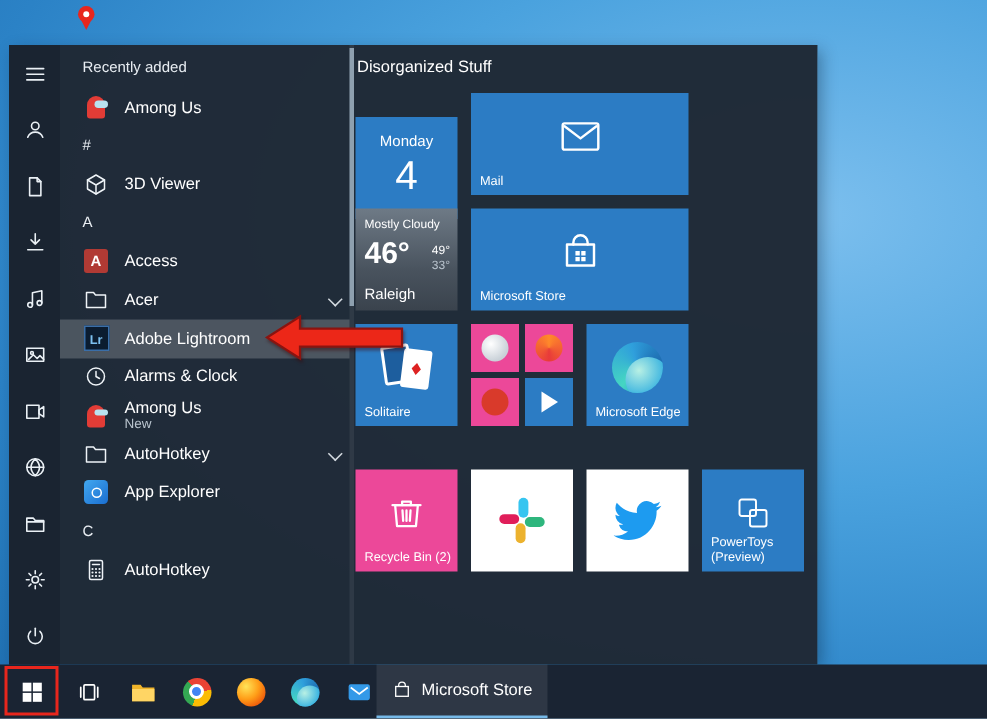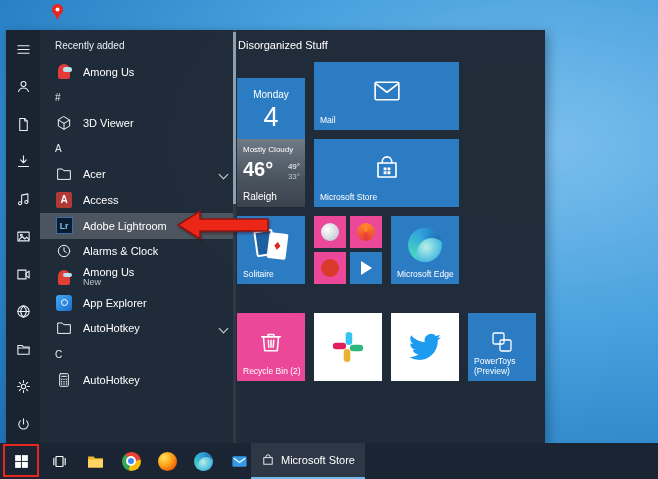--- a/index.html
+++ b/index.html
@@ -211,32 +211,32 @@
               <path d="M12 12.5v9m0-9l8.5-5m-8.5 5l-8.5-5"></path>
             </svg>
           </span>
         <span>3D Viewer</span>
       </div>
       <div class="app-row section">
         <span>A</span>
       </div>
       <div class="app-row">
         <span class="app-ico">
+            <span class="ico-access"></span>
+          </span>
+        <span>Access</span>
+      </div>
+      <div class="app-row">
+        <span class="app-ico">
             <svg viewBox="0 0 24 24">
               <path d="M2.5 19.5v-15h7l2 2.5h10v12.5z"></path>
             </svg>
           </span>
         <span>Acer</span>
         <span class="chev"></span>
-      </div>
-      <div class="app-row">
-        <span class="app-ico">
-            <span class="ico-access"></span>
-          </span>
-        <span>Access</span>
       </div>
       <div class="app-row hl">
         <span class="app-ico">
             <span class="ico-lr"></span>
           </span>
         <span>Adobe Lightroom</span>
       </div>
       <div class="app-row">
         <span class="app-ico">
             <svg viewBox="0 0 24 24">
@@ -250,32 +250,32 @@
         <span class="app-ico">
             <span class="ico-amongus"></span>
           </span>
         <span class="app-text">
           <span>Among Us</span>
           <span class="app-sub">New</span>
         </span>
       </div>
       <div class="app-row">
         <span class="app-ico">
-            <span class="ico-appx"></span>
-          </span>
-        <span>App Explorer</span>
-      </div>
-      <div class="app-row">
-        <span class="app-ico">
             <svg viewBox="0 0 24 24">
               <path d="M2.5 19.5v-15h7l2 2.5h10v12.5z"></path>
             </svg>
           </span>
         <span>AutoHotkey</span>
         <span class="chev"></span>
+      </div>
+      <div class="app-row">
+        <span class="app-ico">
+            <span class="ico-appx"></span>
+          </span>
+        <span>App Explorer</span>
       </div>
       <div class="app-row section">
         <span>C</span>
       </div>
       <div class="app-row">
         <span class="app-ico">
             <svg viewBox="0 0 24 24">
               <rect x="5.5" y="2.5" width="13" height="19" rx="1.5"></rect>
               <path d="M8.5 6.5h7"></path>
               <path stroke-width="2.2" d="M8.5 11h.01M12 11h.01M15.5 11h.01M8.5 14.5h.01M12 14.5h.01M15.5 14.5h.01M8.5 18h.01M12 18h.01M15.5 18h.01"></path>

